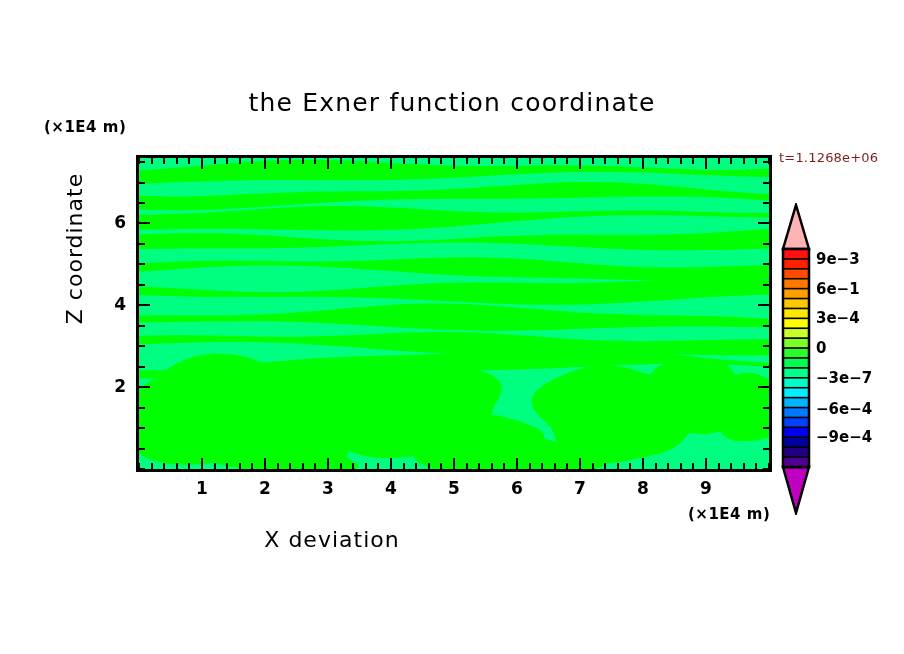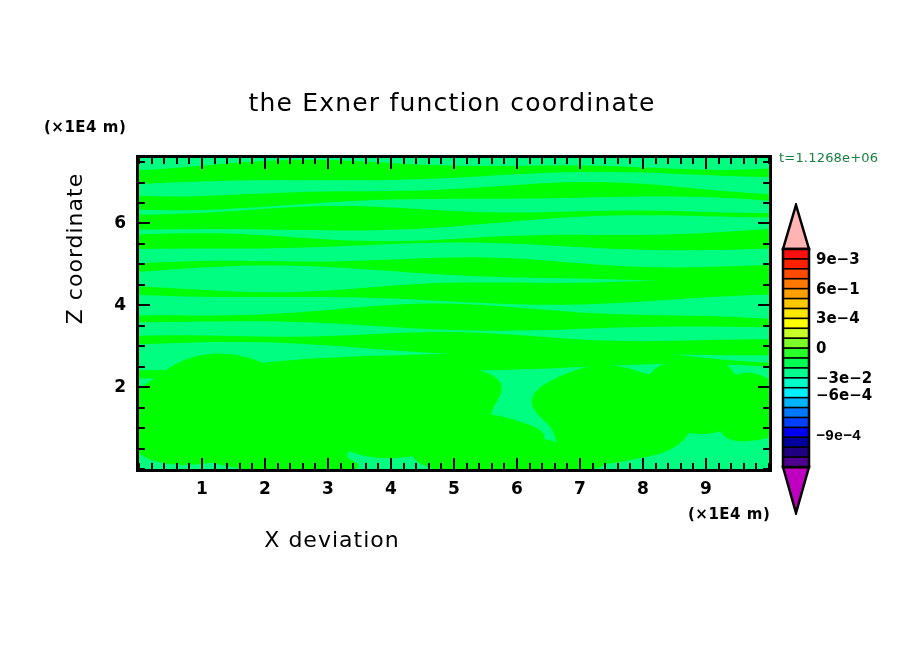--- a/index.html
+++ b/index.html
@@ -47,21 +47,21 @@
     letter-spacing: 0.5px;
     color: #000;
   }
 
   
   #timestamp {
     position: absolute;
     left: 779px;
     top: 150px;
     font-size: 13px;
-    color: #15803d;
+    color: #7f1d1d;
     letter-spacing: 0.2px;
   }
 
   
   #plot-frame {
     position: absolute;
     left: 136px;
     top: 155px;
     width: 636px;
     height: 317px;
@@ -369,16 +369,16 @@
       <rect x="3" y="244.18181818181816" width="26" height="10.309090909090909" fill="#200080" stroke="#000" stroke-width="1.6"></rect>
       <rect x="3" y="254.09090909090907" width="26" height="10.309090909090909" fill="#500090" stroke="#000" stroke-width="1.6"></rect>
       <rect x="3" y="46" width="26" height="218" fill="none" stroke="#000" stroke-width="2.5"></rect>
     </svg>
 </div>
 <div id="colorbar-labels">
     <div class="cbar-label" style="top: 258.909px;">9e−3</div>
     <div class="cbar-label" style="top: 288.636px;">6e−1</div>
     <div class="cbar-label" style="top: 318.364px;">3e−4</div>
     <div class="cbar-label" style="top: 348.091px;">0</div>
-    <div class="cbar-label" style="top: 377.818px;">−3e−2</div>
-    <div class="cbar-label" style="top: 395px;">−6e−4</div>
-    <div class="cbar-label" style="top: 437.273px; font-family: Liberation Mono, monospace;">−9e−4</div>
+    <div class="cbar-label" style="top: 377.818px;">−3e−7</div>
+    <div class="cbar-label" style="top: 409px;">−6e−4</div>
+    <div class="cbar-label" style="top: 437.273px;">−9e−4</div>
   </div>
 
 </body></html>

